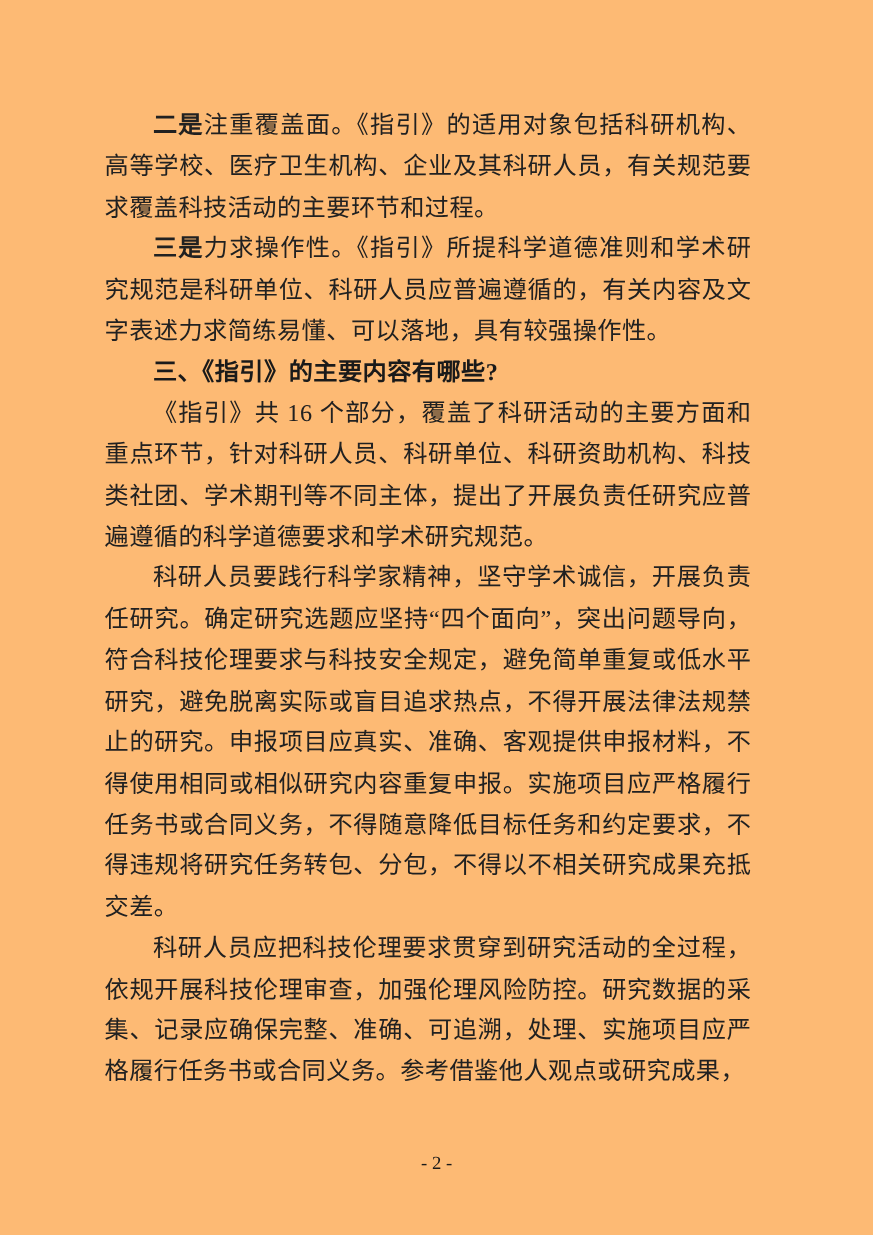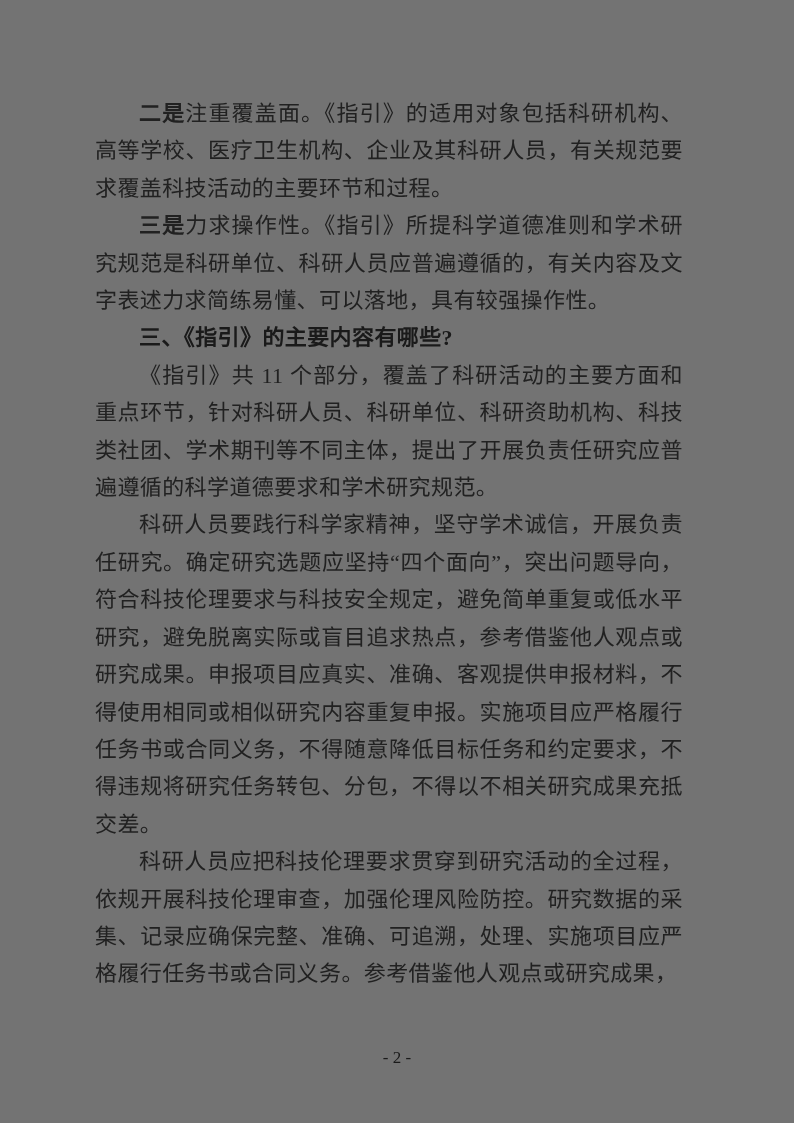--- a/index.html
+++ b/index.html
@@ -4,21 +4,21 @@
 <style>
   html, body {
     margin: 0;
     padding: 0;
     background: #ffffff;
   }
   .page {
     position: relative;
     width: 794px;
     height: 1123px;
-    background: #737373;
+    background: #fdba74;
     overflow: hidden;
   }
   .doc-body {
     position: absolute;
     left: 95px;
     top: 95px;
     width: 588px;
     font-family: "Liberation Serif", "DejaVu Serif", serif;
     font-size: 22px;
     line-height: 37.4px;
@@ -58,23 +58,23 @@
 
 <div class="page">
   <div class="doc-body">
 
     <p class="para"><span class="para-lead">二是</span><span>注重覆盖面。《指引》的适用对象包括科研机构、高等学校、医疗卫生机构、企业及其科研人员，有关规范要求覆盖科技活动的主要环节和过程。</span></p>
 
     <p class="para"><span class="para-lead">三是</span><span>力求操作性。《指引》所提科学道德准则和学术研究规范是科研单位、科研人员应普遍遵循的，有关内容及文字表述力求简练易懂、可以落地，具有较强操作性。</span></p>
 
     <h2 class="section-heading">三、《指引》的主要内容有哪些?</h2>
 
-    <p class="para">《指引》共 11 个部分，覆盖了科研活动的主要方面和重点环节，针对科研人员、科研单位、科研资助机构、科技类社团、学术期刊等不同主体，提出了开展负责任研究应普遍遵循的科学道德要求和学术研究规范。</p>
+    <p class="para">《指引》共 16 个部分，覆盖了科研活动的主要方面和重点环节，针对科研人员、科研单位、科研资助机构、科技类社团、学术期刊等不同主体，提出了开展负责任研究应普遍遵循的科学道德要求和学术研究规范。</p>
 
-    <p class="para">科研人员要践行科学家精神，坚守学术诚信，开展负责任研究。确定研究选题应坚持“四个面向”，突出问题导向，符合科技伦理要求与科技安全规定，避免简单重复或低水平研究，避免脱离实际或盲目追求热点，参考借鉴他人观点或研究成果。申报项目应真实、准确、客观提供申报材料，不得使用相同或相似研究内容重复申报。实施项目应严格履行任务书或合同义务，不得随意降低目标任务和约定要求，不得违规将研究任务转包、分包，不得以不相关研究成果充抵交差。</p>
+    <p class="para">科研人员要践行科学家精神，坚守学术诚信，开展负责任研究。确定研究选题应坚持“四个面向”，突出问题导向，符合科技伦理要求与科技安全规定，避免简单重复或低水平研究，避免脱离实际或盲目追求热点，不得开展法律法规禁止的研究。申报项目应真实、准确、客观提供申报材料，不得使用相同或相似研究内容重复申报。实施项目应严格履行任务书或合同义务，不得随意降低目标任务和约定要求，不得违规将研究任务转包、分包，不得以不相关研究成果充抵交差。</p>
 
     <p class="para">科研人员应把科技伦理要求贯穿到研究活动的全过程，依规开展科技伦理审查，加强伦理风险防控。研究数据的采集、记录应确保完整、准确、可追溯，处理、实施项目应严格履行任务书或合同义务。参考借鉴他人观点或研究成果，</p>
 
   </div>
 
   <div class="page-footer">
     <span>- 2 -</span>
   </div>
 </div>
 

